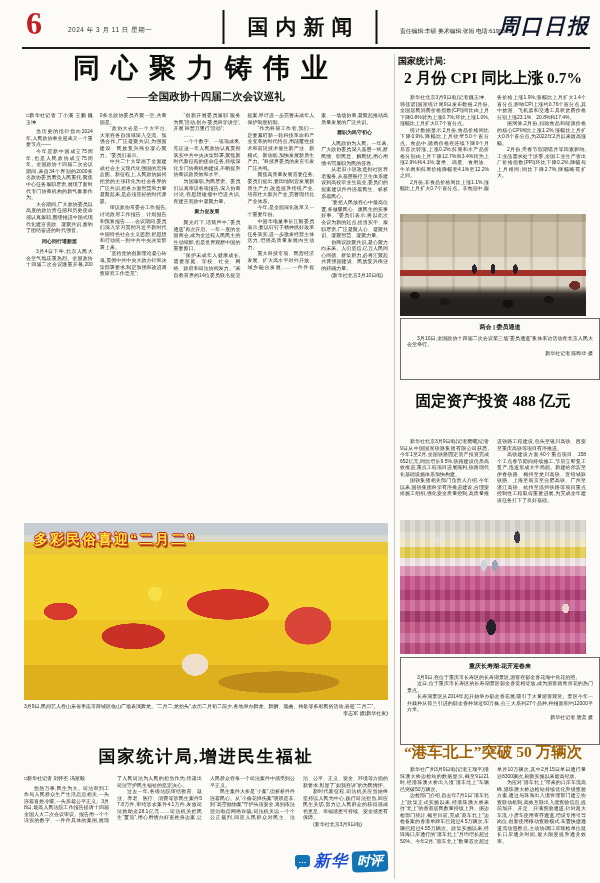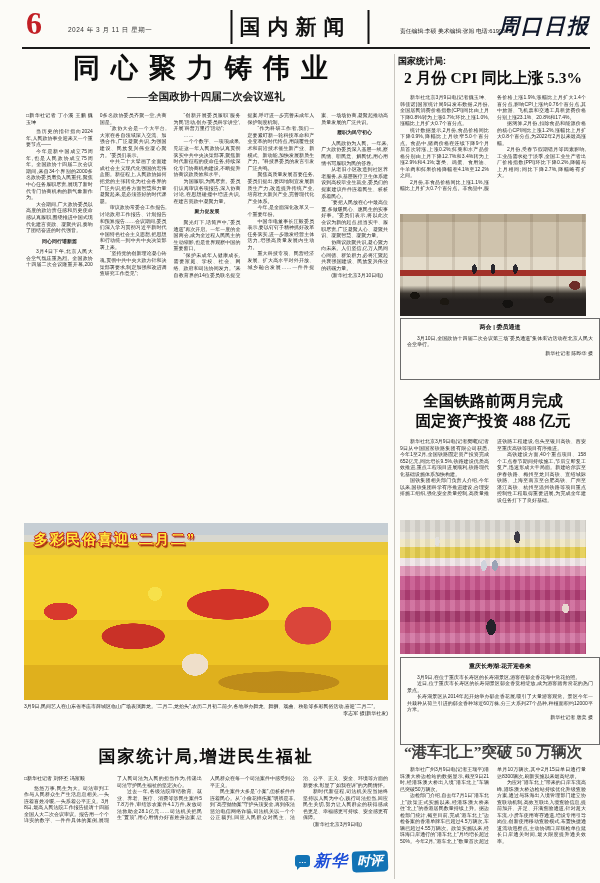--- a/index.html
+++ b/index.html
@@ -6,21 +6,21 @@
   .page{position:relative;width:600px;height:883px;background:#fcfbf7;margin:0 auto;
         font-family:"Liberation Sans",sans-serif;color:#222;overflow:hidden;}
   .abs{position:absolute;}
 
   
   .pagenum{left:26px;top:6px;font-size:32px;line-height:34px;font-weight:bold;
            color:#c21f25;font-family:"Liberation Serif",serif;}
   .date{left:68px;top:26px;font-size:6.5px;color:#333;letter-spacing:.5px;}
   .section-title{left:50%;top:10px;transform:translateX(-50%);
         font-size:21px;font-weight:900;letter-spacing:7px;font-family:"Liberation Serif",serif;
-        border-left:2.5px solid #111;border-right:2.5px solid #111;padding:3px 16px 3px 7px;color:#111;}
+        border-left:2.5px solid #111;border-right:2.5px solid #111;padding:3px 16px 3px 23px;color:#111;}
   .editors{left:400px;top:27px;font-size:5.8px;color:#222;}
   .paper-name{right:10px;top:12px;font-size:21px;color:#0f172a;font-weight:bold;font-style:italic;
         font-family:"Liberation Serif",serif;letter-spacing:2px;}
   .hdr-rule{left:22px;right:10px;top:47px;border-top:2px solid #1b1b1b;}
   .vdiv{left:394px;top:54px;bottom:4px;border-left:1px solid #c9c6bf;}
 
   
   .body-cols{text-align:justify;word-break:break-all;overflow:hidden;color:#2b2b2b;}
   .blk-p{margin:0;text-indent:2em;}
   .blk-h{font-weight:bold;text-align:center;margin:4px 0;text-indent:0;}
@@ -104,21 +104,21 @@
       radial-gradient(ellipse 4px 8px at 20% 16%, #e2e0dc 0 60%, rgba(0,0,0,0) 61%),
       radial-gradient(ellipse 5px 10px at 63% 13%, #3c3a45 0 60%, rgba(0,0,0,0) 61%),
       radial-gradient(ellipse 6px 8px at 89% 66%, #e8d7d0 0 60%, rgba(0,0,0,0) 61%),
       repeating-linear-gradient(90deg, rgba(255,255,255,.10) 0 5px, rgba(0,0,0,.05) 5px 10px),
       linear-gradient(180deg,#d9d6cf 0 9%,#e7e3d8 9% 14%,#efe6c2 14% 20%,#e5cd4e 20% 28%,
         #efe4e6 28% 34%,#df93b5 34% 42%,#c6548b 42% 52%,#b03d74 52% 60%,#cd6697 60% 68%,
         #a63a6d 68% 76%,#c45586 76% 84%,#d172a0 84% 92%,#b84a7c 92% 100%);}
   .cap2{left:400px;top:657px;width:186px;height:78px;}
   .cap2 .blk-p{font-size:5px;line-height:6.4px;}
   .port-h{left:398px;top:742px;width:190px;text-align:center;font-size:15.5px;font-weight:900;
-         font-family:"Liberation Serif",serif;color:#404040;}
+         font-family:"Liberation Serif",serif;color:#a16207;}
   .port-body{left:400px;top:766px;width:186px;height:112px;column-count:2;column-gap:8px;
          font-size:5px;line-height:6.5px;}
 </style>
 </head>
 <body>
 
 <div class="page">
 
   <div class="abs pagenum">6</div>
   <div class="abs date">2024 年 3 月 11 日  星期一</div>
@@ -177,38 +177,37 @@
       <div class="blk-p">新时代新征程,司法机关应当始终坚持以人民为中心,践行司法担当,回应民生关切,努力让人民群众的获得感成色更足、幸福感更可持续、安全感更有保障。</div>
       <div class="blk-p">(新华社北京3月9日电)</div>
     </div>
   <div class="abs xh-logo">
     <span class="xh-bubble">…</span>
     <span class="xh-name">新华</span>
     <span class="xh-badge">时评</span>
   </div>
 
   <div class="abs kicker">国家统计局:</div>
-  <div class="abs cpi-h">2 月份 CPI 同比上涨 5.3%</div>
+  <div class="abs cpi-h">2 月份 CPI 同比上涨 0.7%</div>
   <div class="abs cpi-body body-cols">
       <div class="blk-p">新华社北京3月9日电(记者魏玉坤、韩佳诺)国家统计局9日发布数据,2月份,全国居民消费价格指数(CPI)同比由上月下降0.8%转为上涨0.7%;环比上涨1.0%,涨幅比上月扩大0.7个百分点。</div>
       <div class="blk-p">统计数据显示,2月份,食品价格同比下降0.9%,降幅比上月收窄5.0个百分点。食品中,猪肉价格在连续下降9个月后首次转涨,上涨0.2%;鲜菜和水产品价格分别由上月下降12.7%和3.4%转为上涨2.9%和4.1%;薯类、鸡蛋、食用油、牛羊肉和鲜果价格降幅在4.1%至12.2%之间。</div>
       <div class="blk-p">2月份,非食品价格同比上涨1.1%,涨幅比上月扩大0.7个百分点。非食品中,服务价格上涨1.9%,涨幅比上月扩大1.4个百分点,影响CPI上涨约0.76个百分点,其中旅游、飞机票和交通工具租赁费价格分别上涨23.1%、20.8%和17.4%。</div>
       <div class="blk-p">据测算,2月份,扣除食品和能源价格的核心CPI同比上涨1.2%,涨幅比上月扩大0.8个百分点,为2022年2月以来最高涨幅。</div>
       <div class="blk-p">2月份,受春节假期错月等因素影响,工业品需求处于淡季,全国工业生产者出厂价格指数(PPI)环比下降0.2%,降幅与上月相同;同比下降2.7%,降幅略有扩大。</div>
     </div>
 
   <div class="abs photo-hall"></div>
   <div class="abs cap-box cap1">
     <div class="cap-title">两会 | 委员通道</div>
     <div class="cap-text">3月10日,全国政协十四届二次会议第三场“委员通道”集体采访活动在北京人民大会堂举行。</div>
     <div class="cap-credit">新华社记者 陈晔华 摄</div>
   </div>
 
   <div class="abs rail-h">
-    <div>全国铁路前两月完成</div>
     <div>固定资产投资 488 亿元</div>
   </div>
   <div class="abs rail-body body-cols">
       <div class="blk-p">新华社北京3月9日电(记者樊曦)记者9日从中国国家铁路集团有限公司获悉,今年1至2月,全国铁路固定资产投资完成652亿元,同比增长9.5%,铁路建设优质高效推进,重点工程项目进展顺利,铁路现代化基础设施体系加快构建。</div>
       <div class="blk-p">国铁集团相关部门负责人介绍,今年以来,国铁集团科学有序推进建设,合理安排施工组织,强化安全质量控制,高质量推进铁路工程建设,包头至银川高铁、西安至重庆高铁等项目有序推进。</div>
       <div class="blk-p">高铁建设方面,40个重点项目、158个工点春节期间持续施工,节后立即复工复产,迅速形成大干局面。新建哈尔滨至伊春铁路、梅州至龙川高铁、宣绍城际铁路、上海至南京至合肥高铁、广州至湛江高铁、杭州至温州铁路等项目重点控制性工程取得重要进展,为完成全年建设任务打下了良好基础。</div>
     </div>
 
   <div class="abs photo-tulip"></div>
   <div class="abs cap-box cap2">

